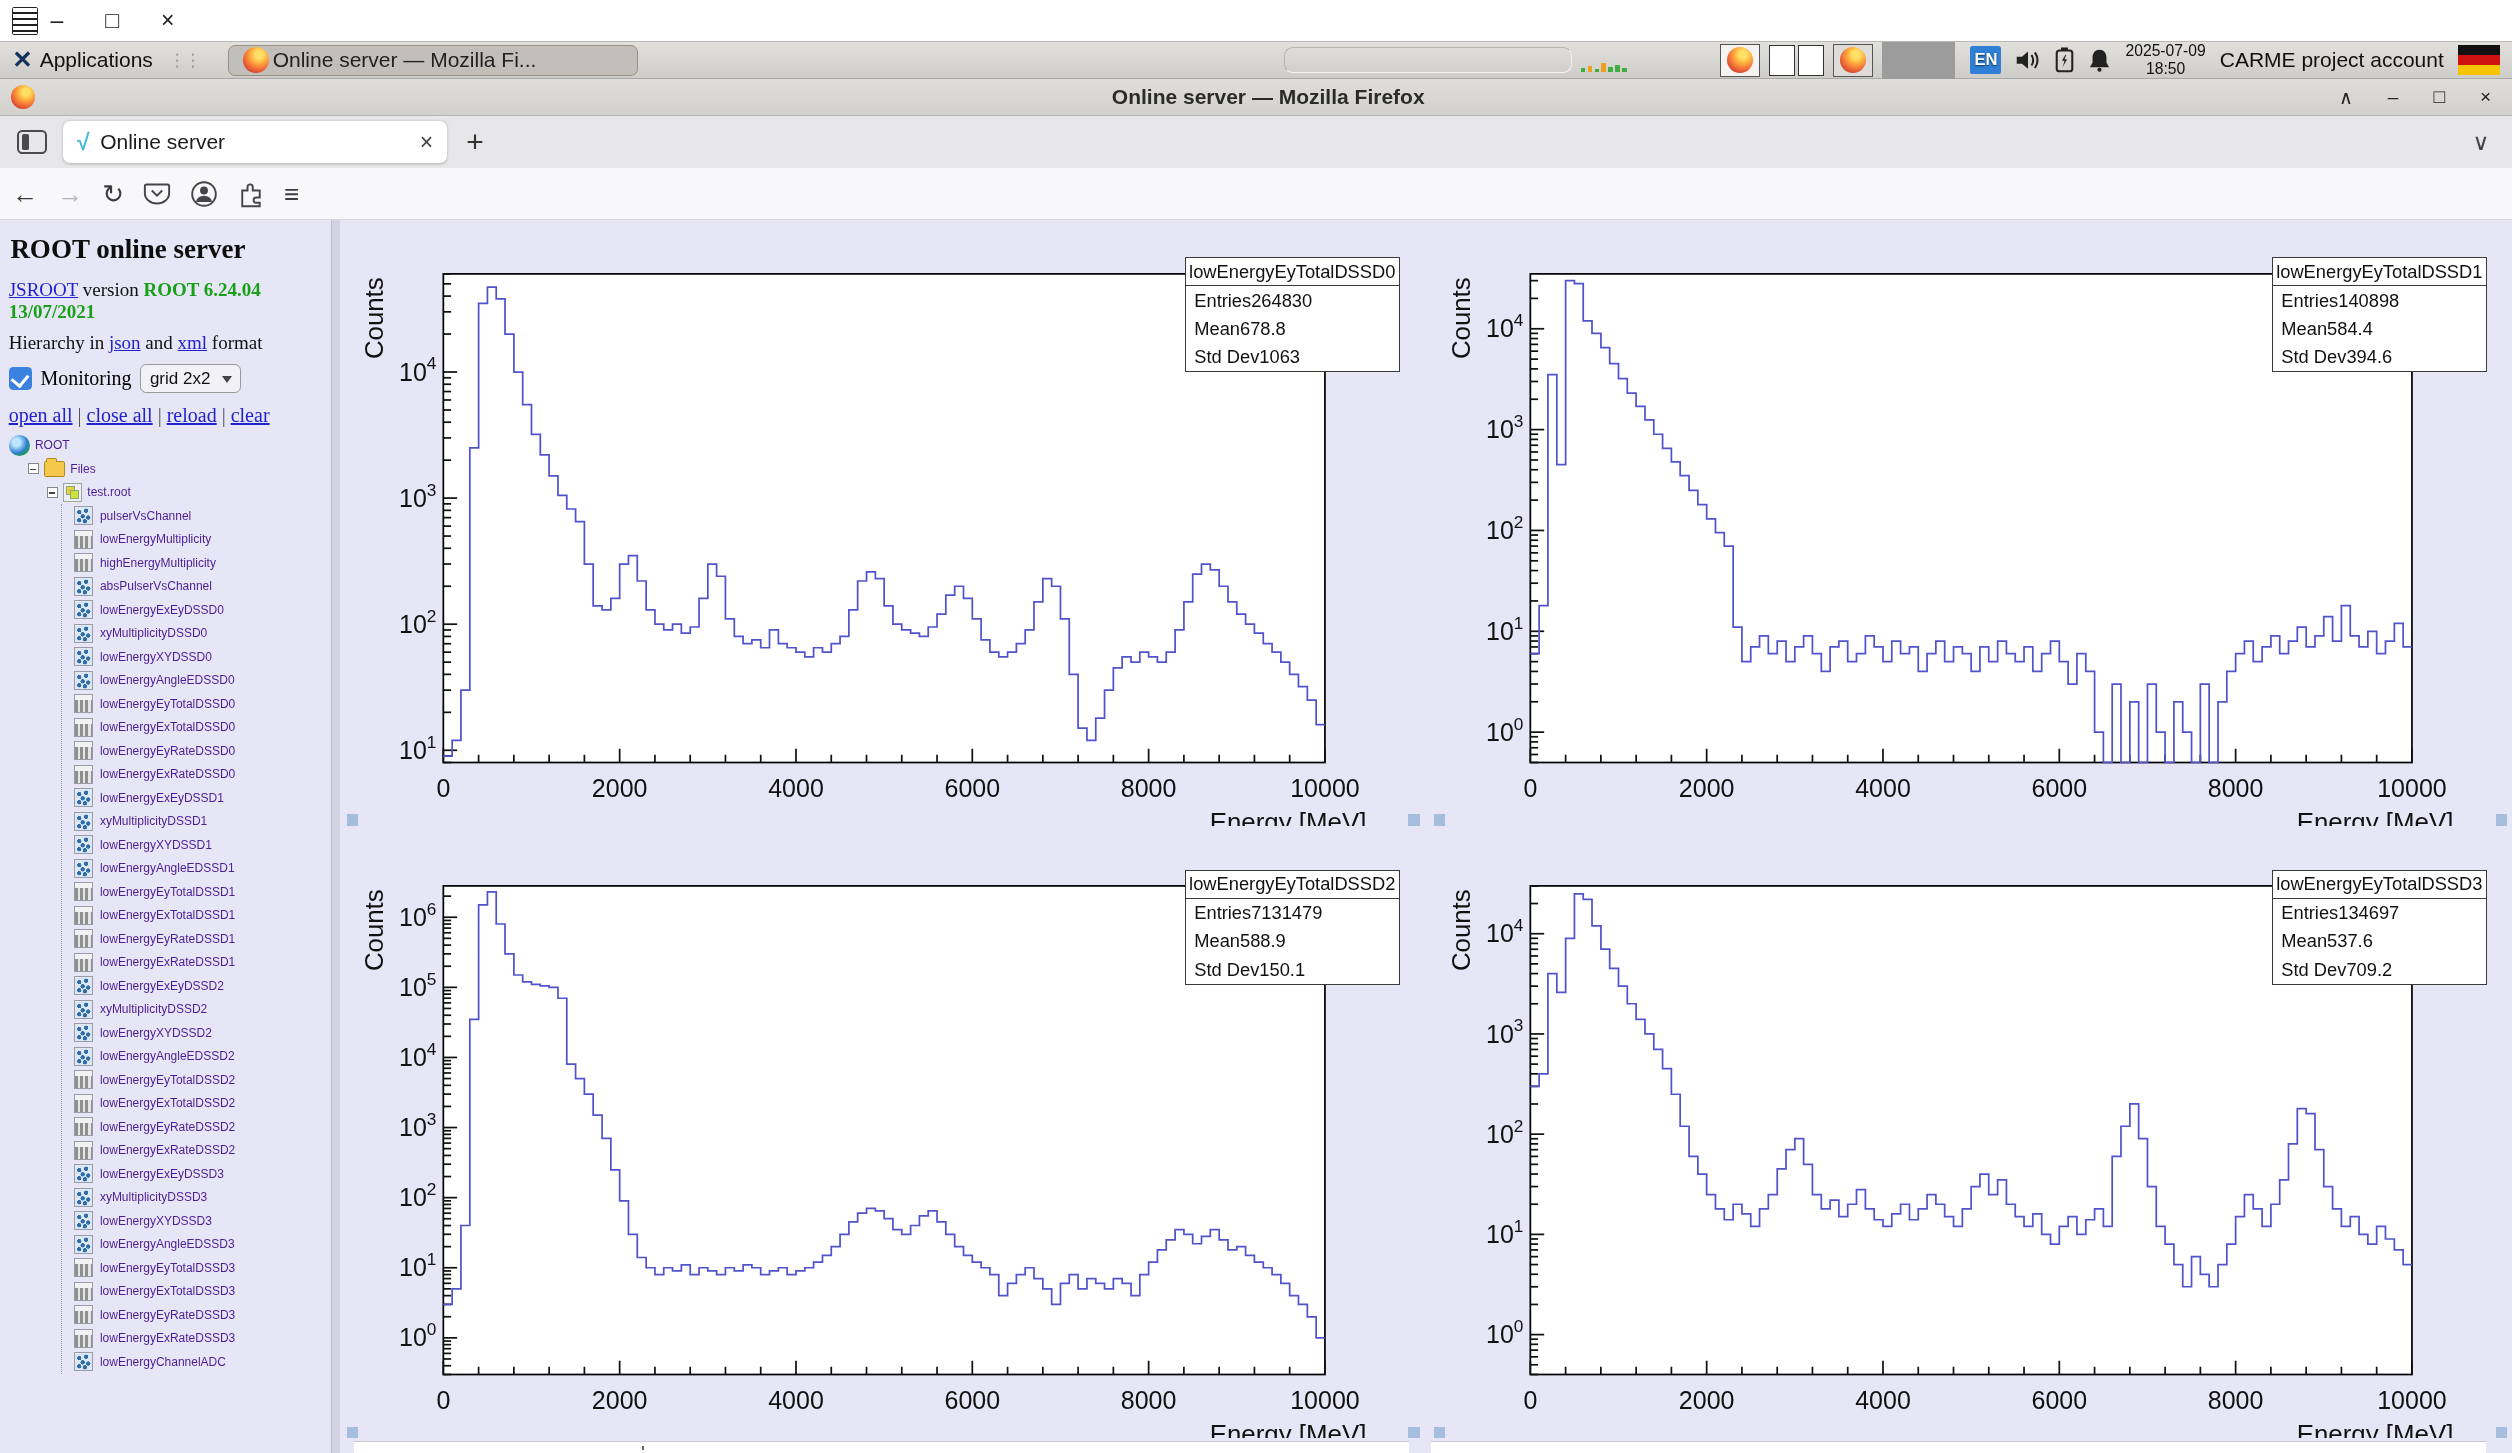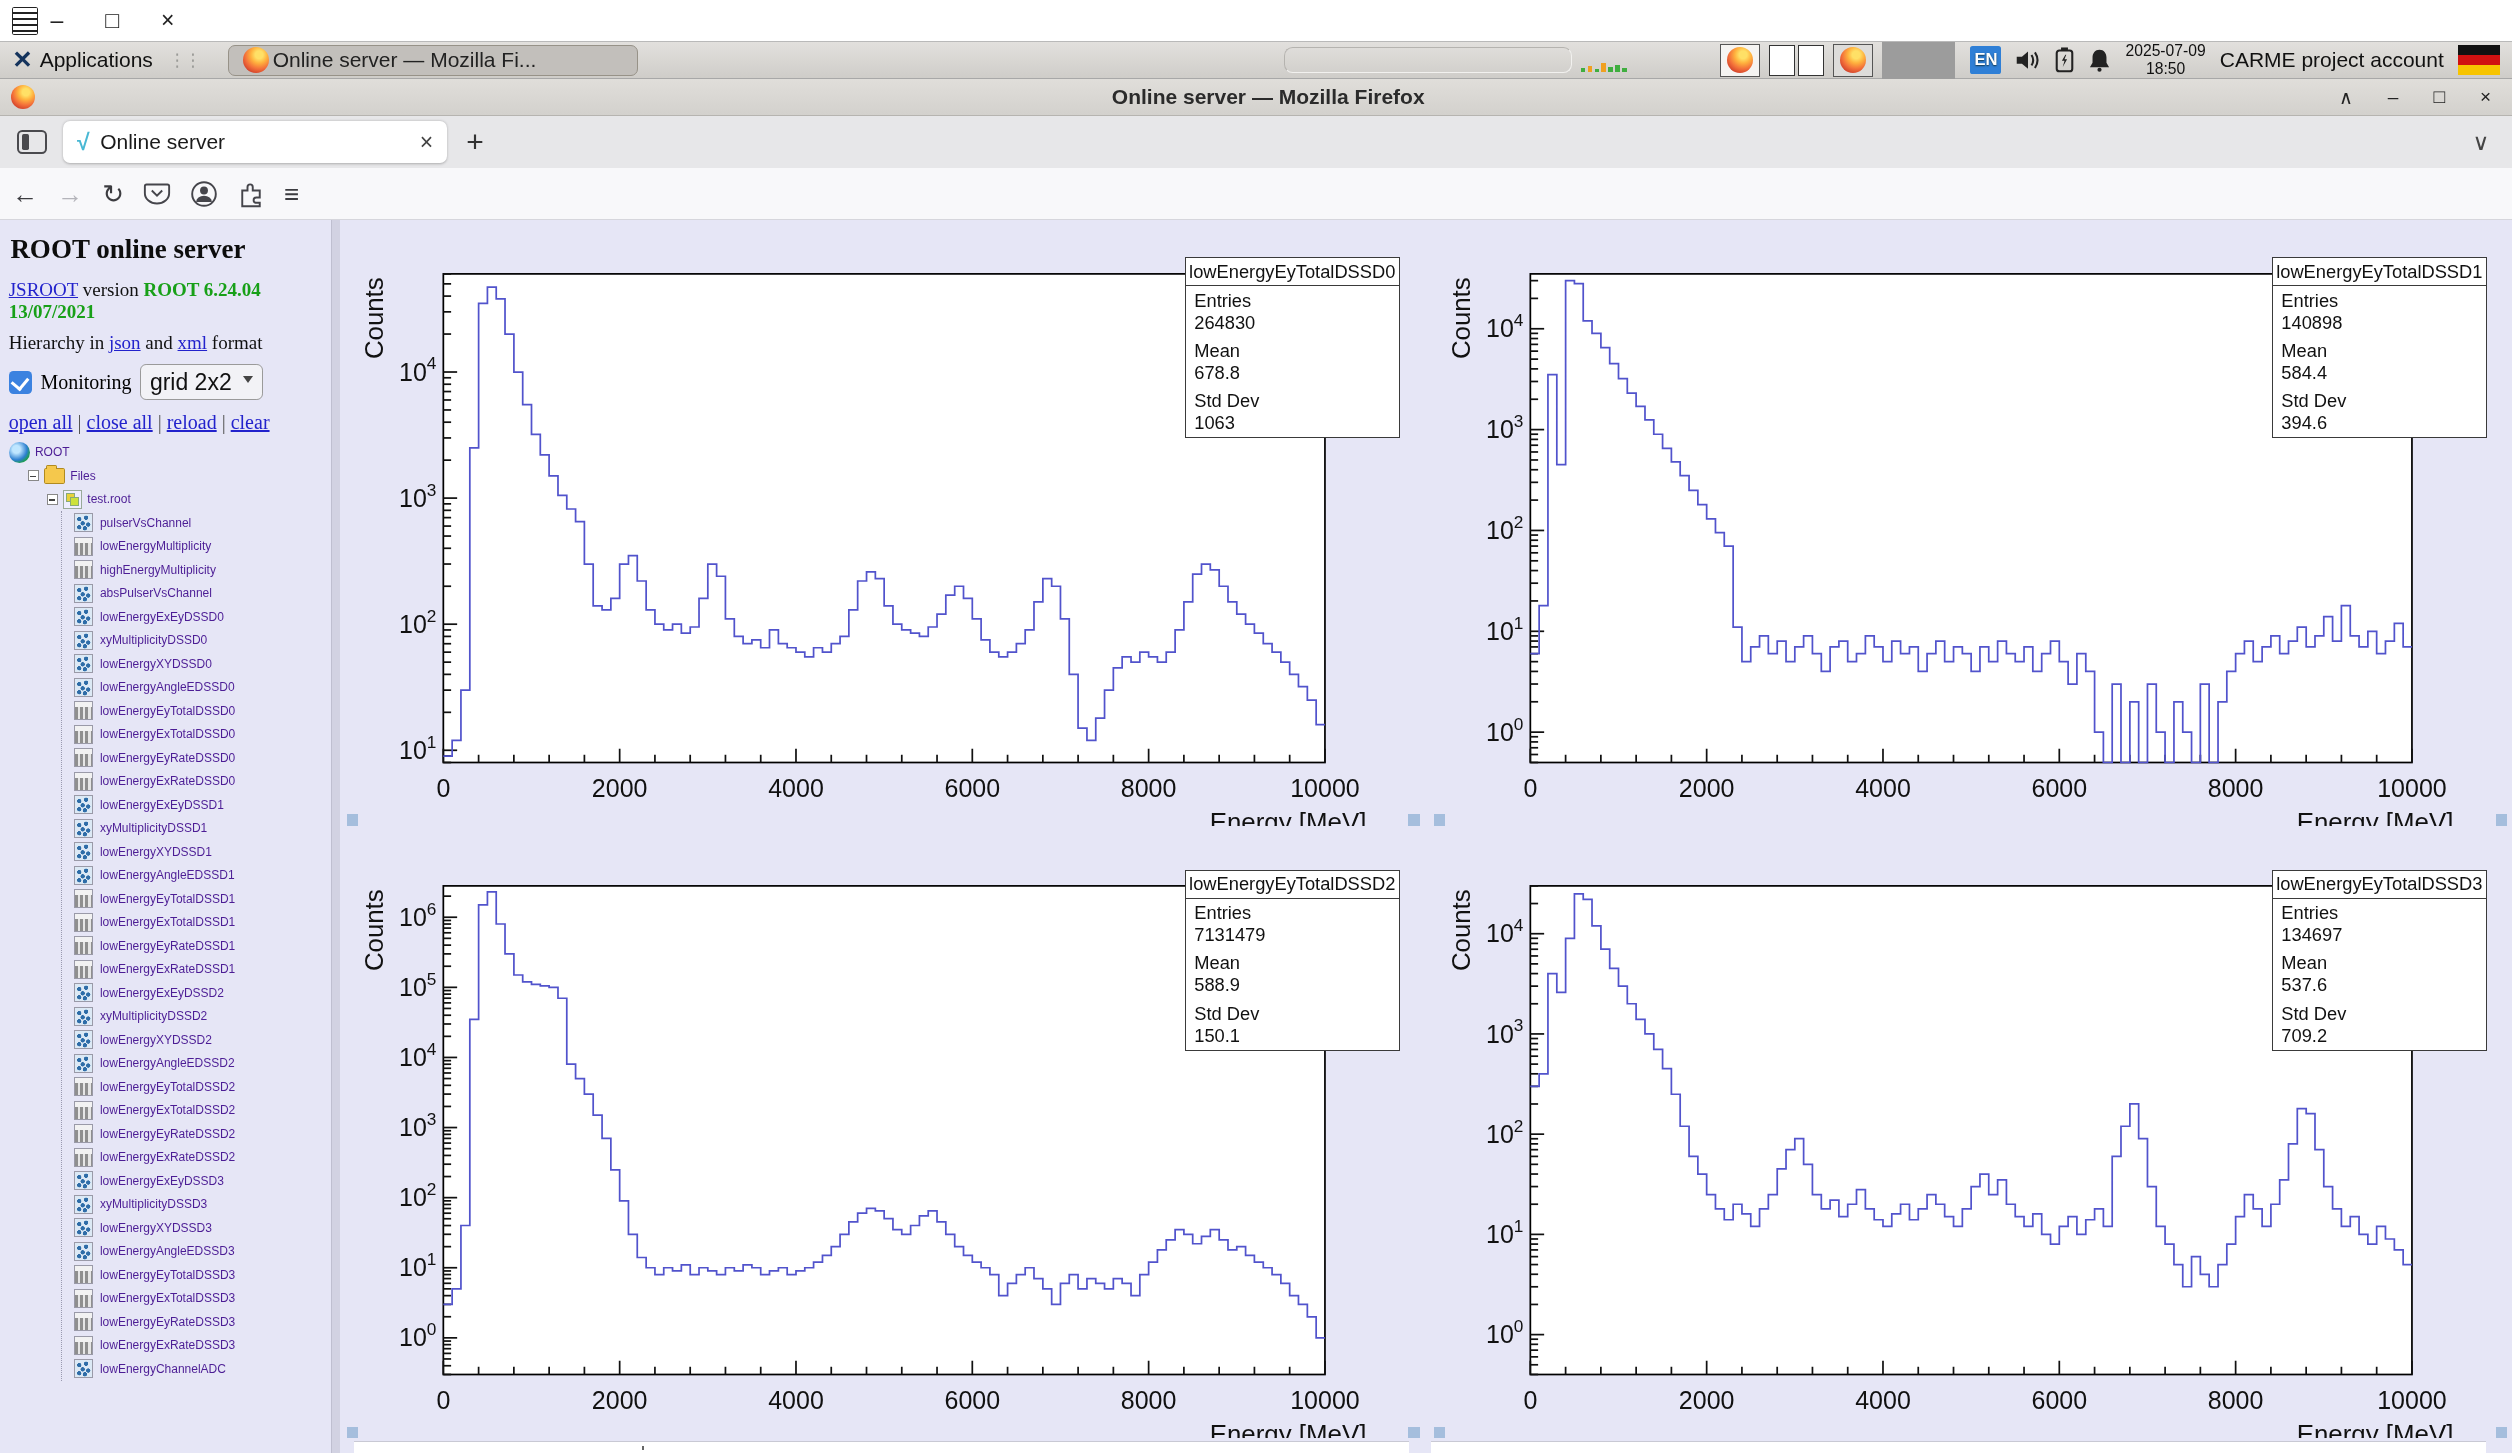--- a/index.html
+++ b/index.html
@@ -75,21 +75,21 @@
   .sidebar { width:331px; flex:none; background:#e6e6f6; padding:8.7px 0 0 8.7px; overflow:hidden; font-family:"Liberation Serif", serif; }
   .divider { width:8.7px; flex:none; background:#d2d2e2; border-left:0.9px solid #bfbfd0; }
   .side-title { font-size:27px; font-weight:bold; color:#0d0d0d; margin:5.2px 0 14px 1.7px; }
   .side-line { font-size:19px; color:#111; margin:8.7px 0; }
   a.lnk { color:#2222cc; text-decoration:underline; cursor:pointer; }
   .ver-green { color:#18a018; font-weight:bold; }
   .mon-row { display:flex; align-items:center; gap:8.7px; margin:10.5px 0; font-family:"Liberation Serif", serif; }
   .chk { width:23px; height:23px; background:#3b82e0; border-radius:4.4px; position:relative; flex:none; }
   .chk::before { content:""; position:absolute; left:5.2px; top:3.5px; width:8.7px; height:12.2px; border:solid #fff; border-width:0 3.1px 3.1px 0; transform:rotate(40deg); }
   .mon-label { font-size:20px; }
-  .grid-select { font-family:"Liberation Sans", sans-serif; font-size:23px; color:#111; border:1.7px solid #9a9a9a; border-radius:6.1px; background:#f2f2f6; padding:3.5px 30px 3.5px 8.7px; position:relative; }
+  .grid-select { font-family:"Liberation Sans", sans-serif; font-size:17px; color:#111; border:1.7px solid #9a9a9a; border-radius:6.1px; background:#f2f2f6; padding:3.5px 30px 3.5px 8.7px; position:relative; }
   .grid-select::after { content:""; position:absolute; right:8.7px; top:11.3px; border:5.2px solid transparent; border-top:7px solid #444; }
   .links-row { font-size:20px; margin:3.5px 0 7px 0; color:#555; }
 
   .tree { font-family:"Liberation Sans", sans-serif; font-size:12px; color:#4c1d95; }
   .tree-row { display:flex; align-items:center; height:23.5px; gap:5.2px; }
   .indent1 { padding-left:19px; } .indent2 { padding-left:38px; } 
   .expander { width:11.3px; height:11.3px; border:0.9px solid #888; background:#fff; position:relative; flex:none; }
   .expander::before { content:""; position:absolute; left:1.7px; right:1.7px; top:4.4px; height:1.7px; background:#444; }
   .globe { width:21px; height:21px; border-radius:50%; flex:none;
     background:radial-gradient(circle at 35% 35%, #bfe6ff 0 20%, #2d7fd0 55%, #1b9e4a 75%, #15743a 100%); }
@@ -111,21 +111,21 @@
   .h-icon.th1 { background:linear-gradient(#f2f2f2 0 28%, transparent 28%),
       repeating-linear-gradient(90deg, #8f8f8f 0 2.6px, #e6e6e6 2.6px 5.2px); }
   .tree-label { white-space:nowrap; }
 
   
   .plots { flex:1; position:relative; display:grid; grid-template-columns:1fr 1fr; grid-template-rows:1fr 1fr; gap:10.5px; padding:3.5px 3.5px 15.7px 5.2px; }
   .canvas { position:relative; }
   .canvas svg { position:absolute; inset:0; width:100%; height:100%; }
   .stats { position:absolute; top:5.6%; right:2%; width:20%; background:#fff; border:1.7px solid #3a3a3a; font-size:18.3px; color:#111; }
   .stats-title { text-align:center; padding:2.6px 3.5px; border-bottom:1.7px solid #3a3a3a; white-space:nowrap; overflow:hidden; }
-  .stats-row { display:flex; justify-content:flex-start; padding:3.1px 8.7px;flex-direction:column; }
+  .stats-row { display:flex; justify-content:flex-start; padding:3.1px 8.7px; }
   .handle { position:absolute; bottom:0; width:11.3px; height:11.3px; background:#a5bedd; }
   .handle.hl { left:1.7px; } .handle.hr { right:1.7px; }
   .next-row-clip { position:absolute; bottom:0; height:13px; background:#fff; border-top:0.9px solid #c9c9d4; }
   .next-row-clip.l { left:14px; width:1055px;
      background:#fff linear-gradient(90deg,#666 0 1.7px,transparent 1.7px 14px) 288px 3.5px/488px 4.4px no-repeat; }
   .next-row-clip.r { left:1091px; width:1055px; }
 </style>
 </head>
 <body>
 

